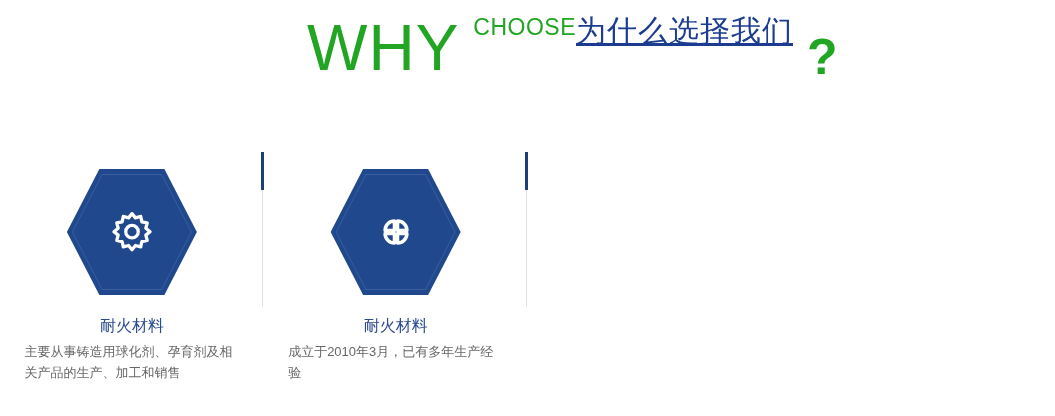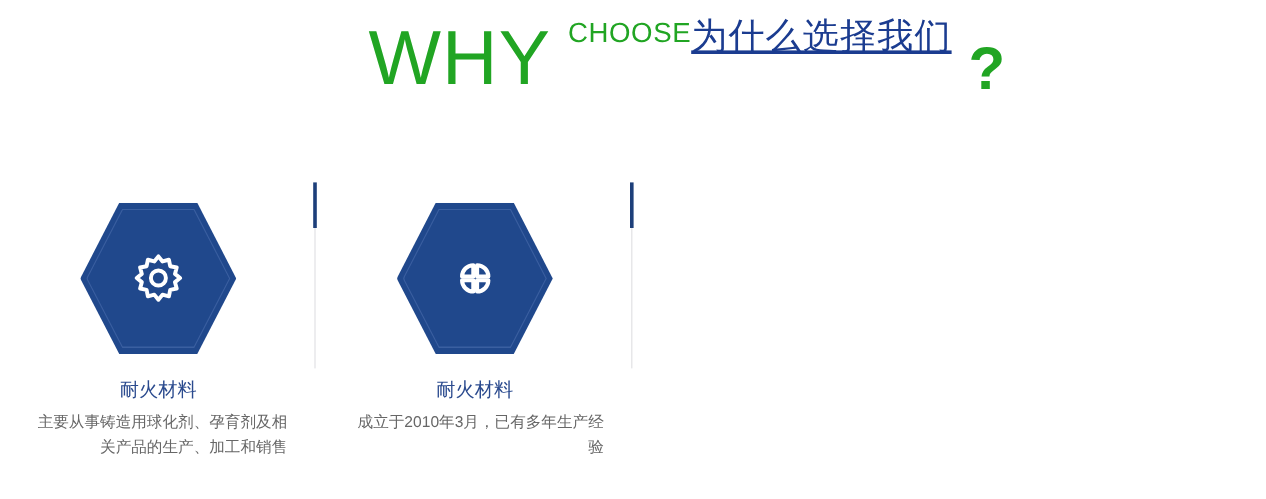--- a/index.html
+++ b/index.html
@@ -131,21 +131,21 @@
     line-height: 22px;
     color: #2a4a8e;
     text-align: center;
   }
   .card-desc {
     margin-top: 4px;
     width: 215px;
     font-size: 13px;
     line-height: 21px;
     color: #676767;
-    text-align: right;
+    text-align: left;
   }
 
   
   .divider {
     position: absolute;
     top: 12px;
     right: 0px;
     width: 3px;
     height: 165px;
   }

